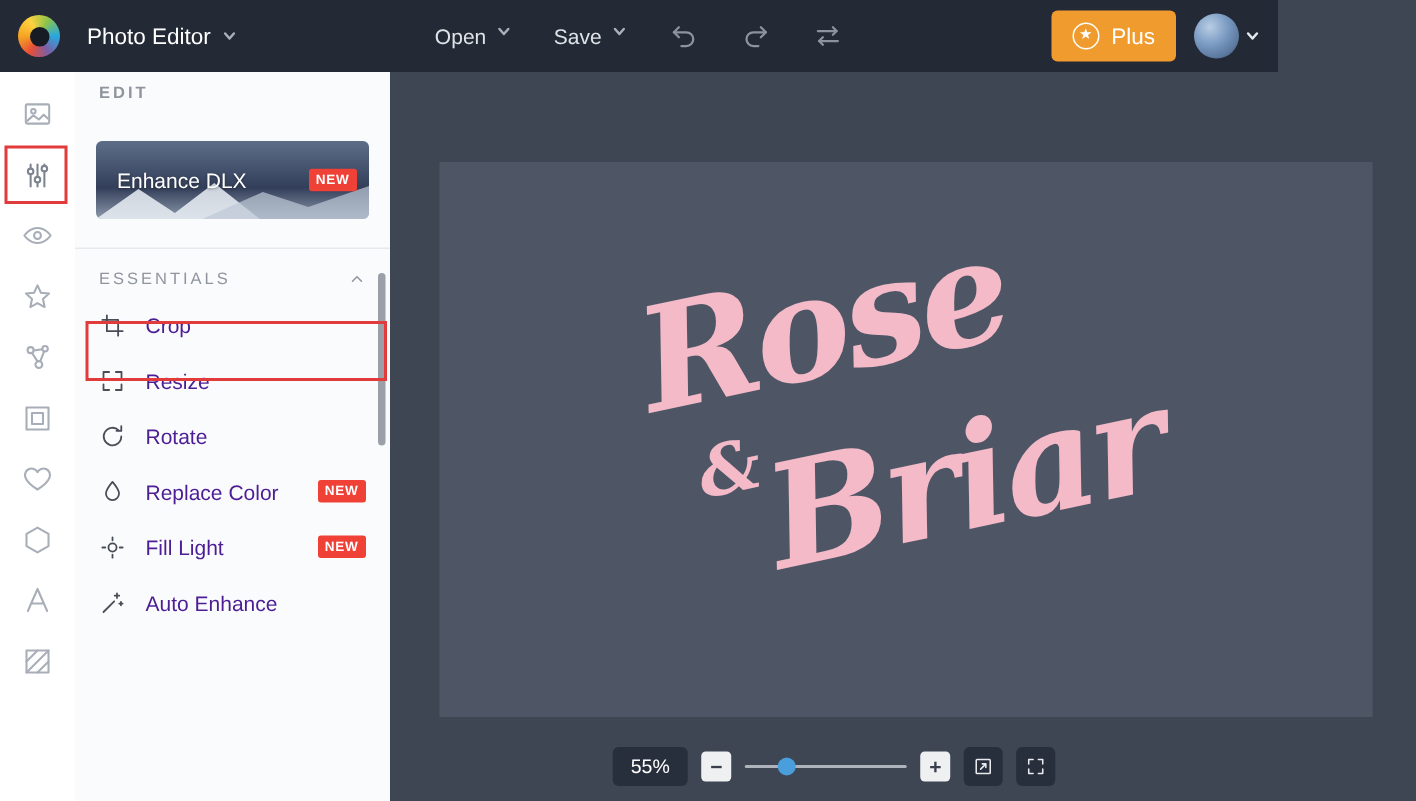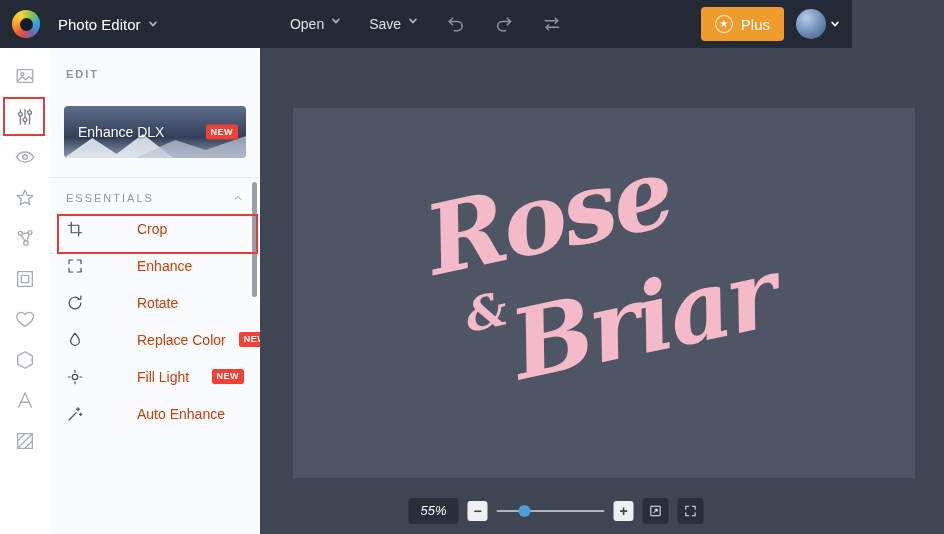--- a/index.html
+++ b/index.html
@@ -27,48 +27,48 @@
   .content { display:flex; height:486px; }
 
   
   .rail { width:50px; background:#ffffff; display:flex; flex-direction:column; align-items:center; padding-top:8px; }
   .rail-item { width:50px; height:40.5px; display:flex; align-items:center; justify-content:center; cursor:pointer; color:#a8aeb8; }
   .rail-item.selected { color:#7d8490; }
   .rail-icon { width:22px; height:22px; stroke:currentColor; fill:none; stroke-width:1.5; stroke-linecap:round; stroke-linejoin:round; }
 
   
   .panel { width:210px; background:#fafbfc; position:relative; }
-  .edit-header { margin:20px 0 0 16px; font-size:11px; font-weight:bold; color:#8f959e; letter-spacing:2px; }
+  .edit-header { margin:8px 0 0 16px; font-size:11px; font-weight:bold; color:#8f959e; letter-spacing:2px; }
   .banner { margin:26px 14px 0 14px; height:52px; border-radius:4px; position:relative; overflow:hidden; background:linear-gradient(180deg,#5d6d88 0%, #333f5a 60%, #8d99ab 100%); cursor:pointer; }
   .banner svg.mtn { position:absolute; bottom:0; left:0; width:100%; height:26px; }
   .banner-title { position:absolute; left:14px; top:50%; transform:translateY(-50%); color:#fff; font-size:14px; text-shadow:0 1px 2px rgba(0,0,0,.4); }
   .badge { background:#ef4136; color:#fff; font-size:9px; font-weight:bold; letter-spacing:.5px; padding:3px 5px; border-radius:2px; line-height:1; }
   .banner .badge { position:absolute; right:8px; top:50%; transform:translateY(-50%); }
   .divider { margin-top:19px; border-top:1px solid #e7e9ec; }
   .section-row { margin-top:8px; height:24px; padding:0 16px; display:flex; align-items:center; justify-content:space-between; cursor:pointer; }
   .section-title { font-size:11px; font-weight:normal; color:#8f959e; letter-spacing:2px; }
   .chev-up { width:12px; height:12px; stroke:#8f959e; fill:none; stroke-width:2; stroke-linecap:round; stroke-linejoin:round; }
   .menu-list { }
   .menu-item { height:37px; display:flex; align-items:center; gap:13px; padding:0 16px; cursor:pointer; }
   .mi-icon { width:18px; height:18px; stroke:#484e57; color:#484e57; fill:none; stroke-width:1.6; stroke-linecap:round; stroke-linejoin:round; flex:0 0 auto; }
-  .mi-label { font-size:14px; color:#c2410c; white-space:nowrap;margin-left:40px; }
+  .mi-label { font-size:14px; color:#4c1d95; white-space:nowrap; }
   .menu-item .badge { margin-left:auto; }
   .scroll-thumb { position:absolute; right:3px; top:134px; width:5px; height:115px; background:#9ba0a8; border-radius:3px; cursor:pointer; }
 
   
   .canvas-area { flex:1; background:#3e4553; position:relative; }
   .artboard { position:absolute; left:33px; top:60px; width:622px; height:370px; background:#4e5666; }
   .artwork { position:absolute; left:50%; top:50%; width:340px; height:250px; transform:translate(-50%,-54%) rotate(-12deg); color:#f4bac8; font-family:"DejaVu Serif", serif; font-style:italic; font-weight:bold; }
   .aw-word1 { position:absolute; top:-8px; left:6px; font-size:96px; letter-spacing:-3px; }
   .aw-amp { position:absolute; top:102px; left:28px; font-size:46px; }
   .aw-word2 { position:absolute; top:112px; left:68px; font-size:96px; letter-spacing:-3px; }
 
   
   .zoom-toolbar { position:absolute; left:50%; bottom:10px; transform:translateX(-50%); display:flex; align-items:center; gap:9px; }
-  .zoom-pill { background:#272e3c; color:#fff; font-size:13px; height:26px; line-height:26px; padding:0 12px; border-radius:4px;font-style:italic; }
+  .zoom-pill { background:#272e3c; color:#fff; font-size:13px; height:26px; line-height:26px; padding:0 12px; border-radius:4px; }
   .zoom-sq { width:20px; height:20px; background:#eef0f2; color:#3a404b; border-radius:3px; display:flex; align-items:center; justify-content:center; font-size:14px; font-weight:bold; line-height:1; cursor:pointer; }
   .zoom-slider { position:relative; width:108px; height:26px; cursor:pointer; }
   .zoom-track { position:absolute; left:0; right:0; top:50%; height:2px; margin-top:-1px; background:#aeb3bc; border-radius:1px; }
   .zoom-thumb { position:absolute; left:22px; top:50%; width:12px; height:12px; margin-top:-6px; border-radius:50%; background:#4a9edb; cursor:grab; }
   .zoom-btn { width:26px; height:26px; background:#272e3c; border-radius:4px; display:flex; align-items:center; justify-content:center; cursor:pointer; }
   .zoom-btn svg { width:14px; height:14px; stroke:#e8eaee; fill:none; stroke-width:1.8; stroke-linecap:round; stroke-linejoin:round; }
 
   
   .annotation { position:absolute; border:2px solid #e23b3b; z-index:10; pointer-events:none; }
   .annotation-edit { left:3px; top:97px; width:42px; height:39px; }
@@ -227,21 +227,21 @@
           <svg class="mi-icon" viewBox="0 0 24 24">
               <path d="M7 3v14h14M3 7h14v14"></path>
             </svg>
           <span class="mi-label">Crop</span>
         </div>
 
         <div class="menu-item">
           <svg class="mi-icon" viewBox="0 0 24 24">
               <path d="M4 9V4h5M15 4h5v5M20 15v5h-5M9 20H4v-5"></path>
             </svg>
-          <span class="mi-label">Enhance</span>
+          <span class="mi-label">Resize</span>
         </div>
 
         <div class="menu-item">
           <svg class="mi-icon" viewBox="0 0 24 24">
               <path d="M19.8 12a7.8 7.8 0 1 1-2.3-5.5"></path>
               <path d="M19.8 2.8v4.2h-4.2"></path>
             </svg>
           <span class="mi-label">Rotate</span>
         </div>
 

